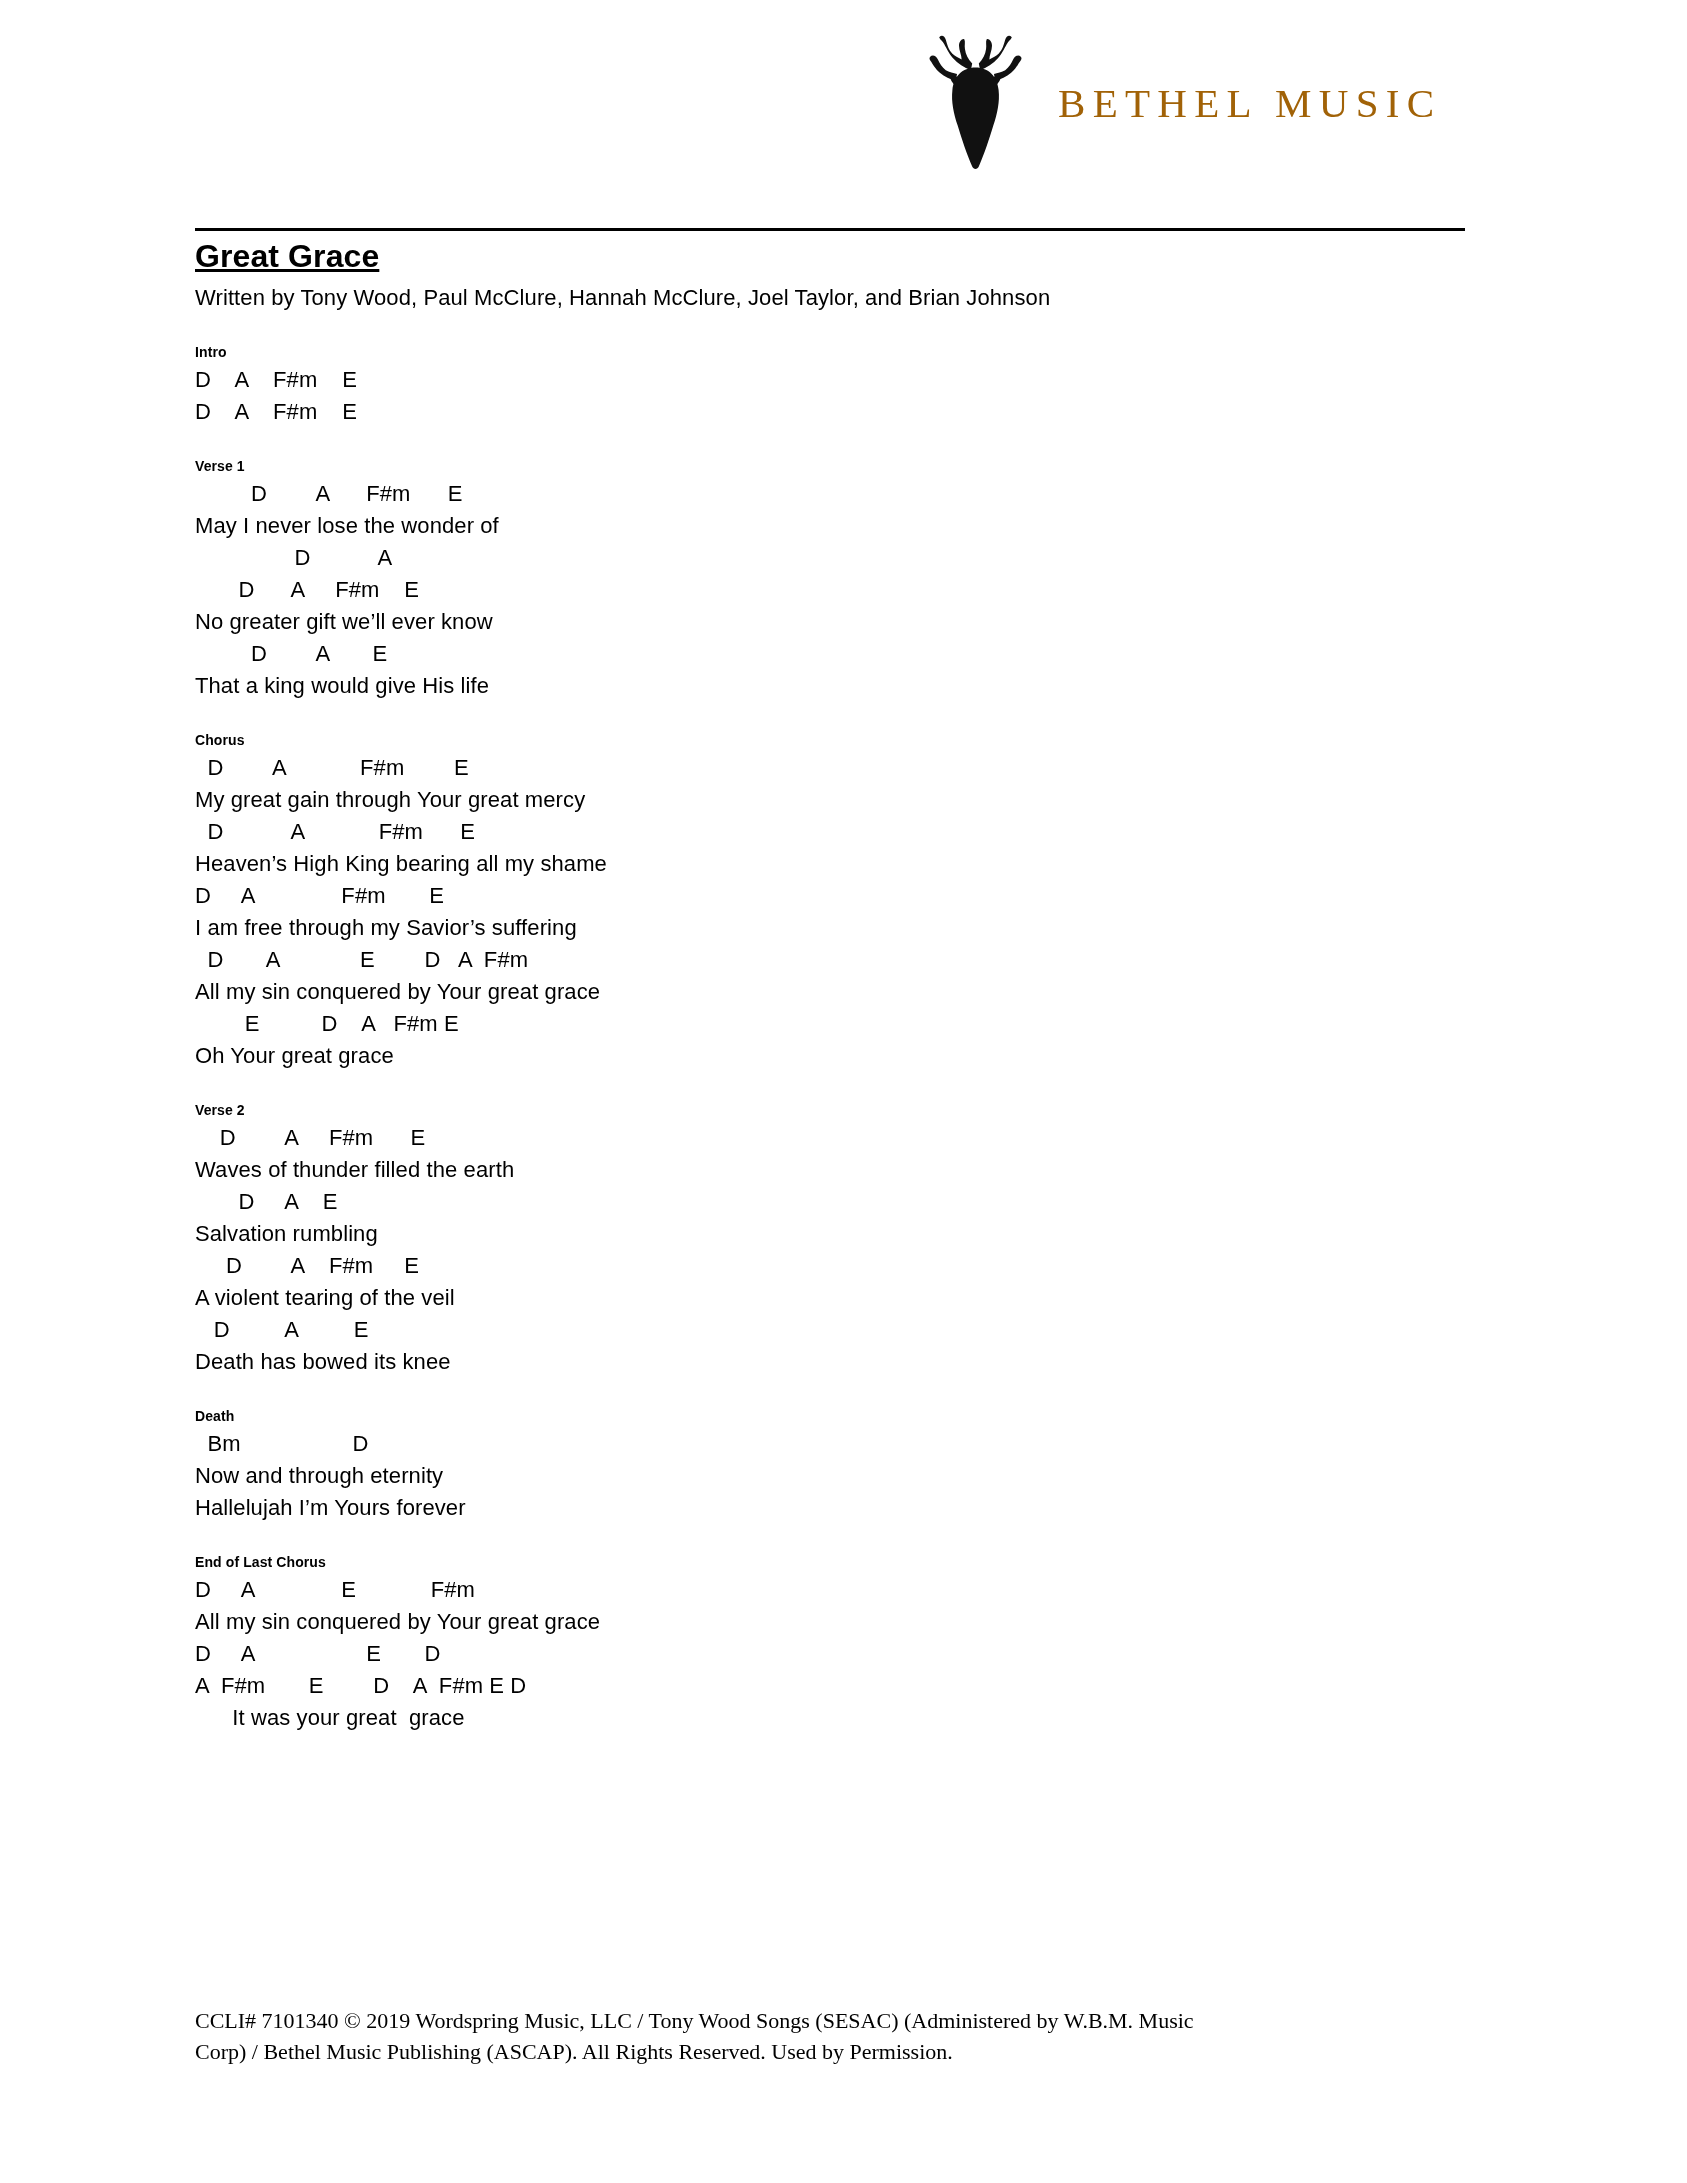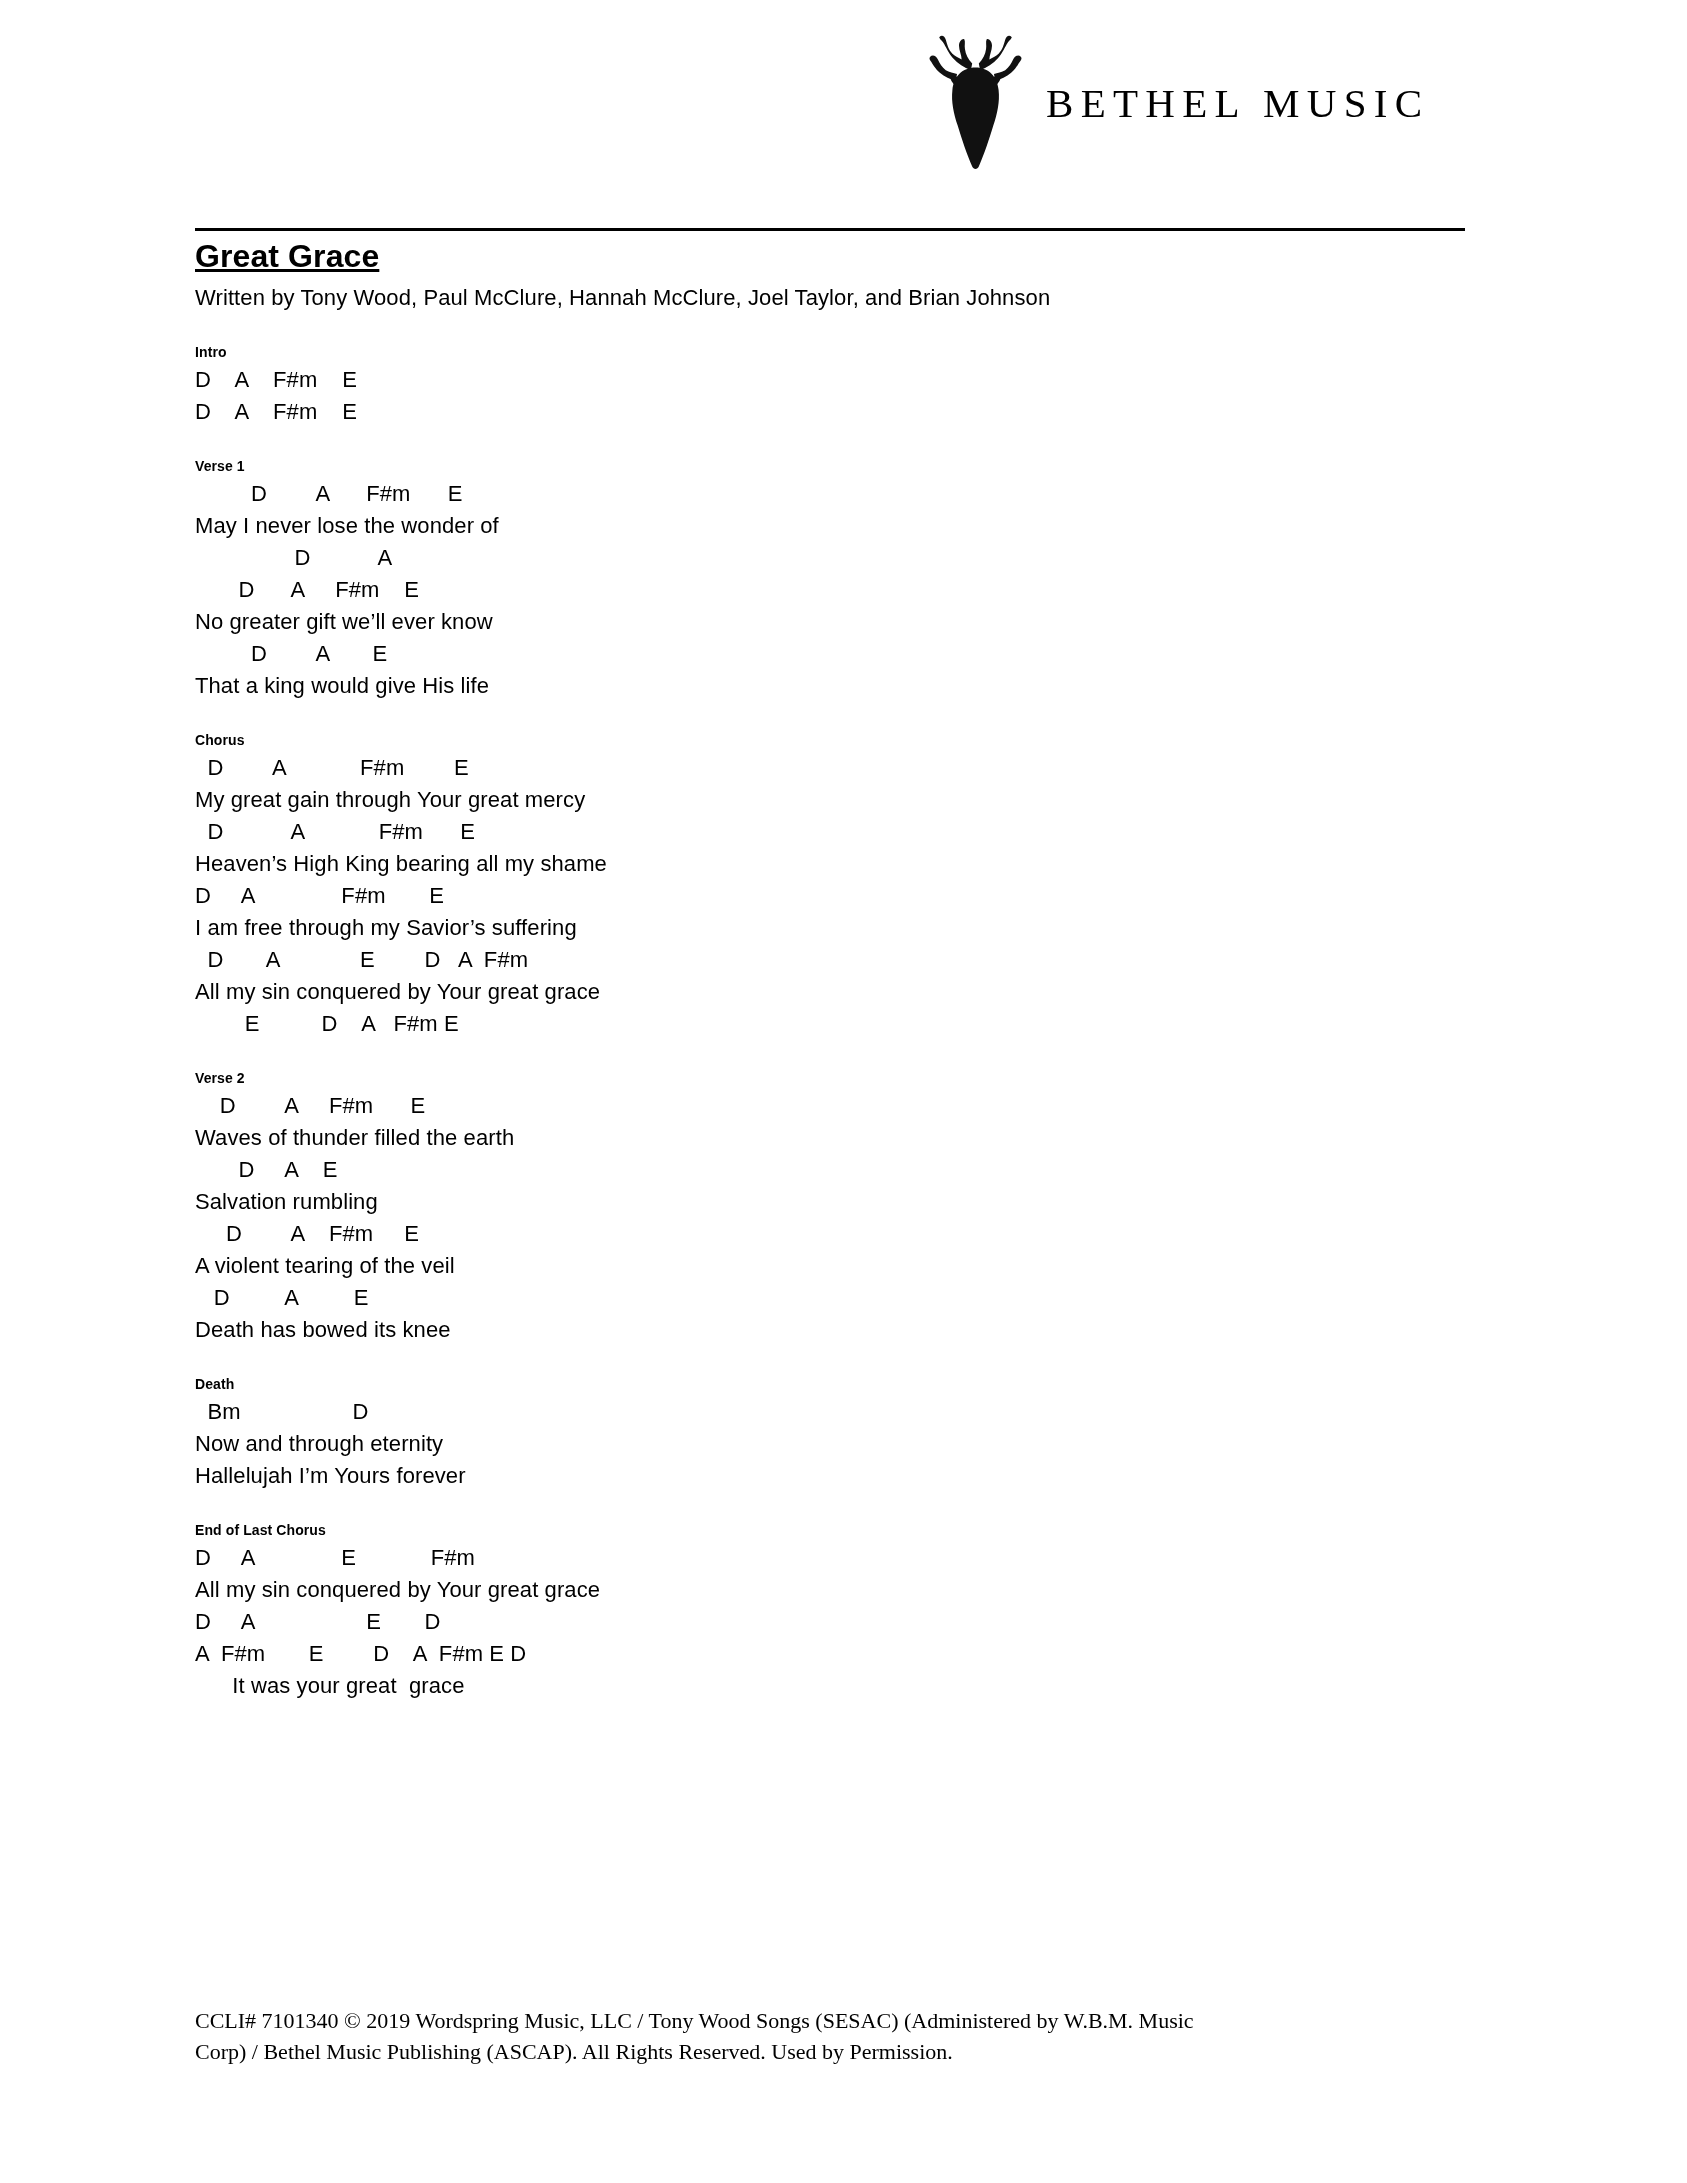--- a/index.html
+++ b/index.html
@@ -37,22 +37,22 @@
     width: 99px;
     height: 139px;
     flex: 0 0 auto;
     display: block;
   }
   .logo-text {
     font-family: "Liberation Serif", serif;
     font-size: 41px;
     letter-spacing: 7.3px;
     font-weight: 400;
-    color: #000000;
-    margin-left: 21px;
+    color: #a16207;
+    margin-left: 33px;
     white-space: nowrap;
   }
 
   
   .title-rule {
     position: absolute;
     left: 195px;
     top: 228px;
     width: 1270px;
     height: 2.6px;
@@ -168,20 +168,21 @@
       <div class="section-label">Chorus</div>
       <div class="line chords">  D        A            F#m        E</div>
       <div class="line lyric">My great gain through Your great mercy</div>
       <div class="line chords">  D           A            F#m      E</div>
       <div class="line lyric">Heaven’s High King bearing all my shame</div>
       <div class="line chords">D     A              F#m       E</div>
       <div class="line lyric">I am free through my Savior’s suffering</div>
       <div class="line chords">  D       A             E        D   A  F#m</div>
       <div class="line lyric">All my sin conquered by Your great grace</div>
       <div class="line chords">        E          D    A   F#m E</div>
+      <div class="line lyric">Oh Your great grace</div>
     </div>
 
     <div class="section">
       <div class="section-label">Verse 2</div>
       <div class="line chords">    D        A     F#m      E</div>
       <div class="line lyric">Waves of thunder filled the earth</div>
       <div class="line chords">       D     A    E</div>
       <div class="line lyric">Salvation rumbling</div>
       <div class="line chords">     D        A    F#m     E</div>
       <div class="line lyric">A violent tearing of the veil</div>

